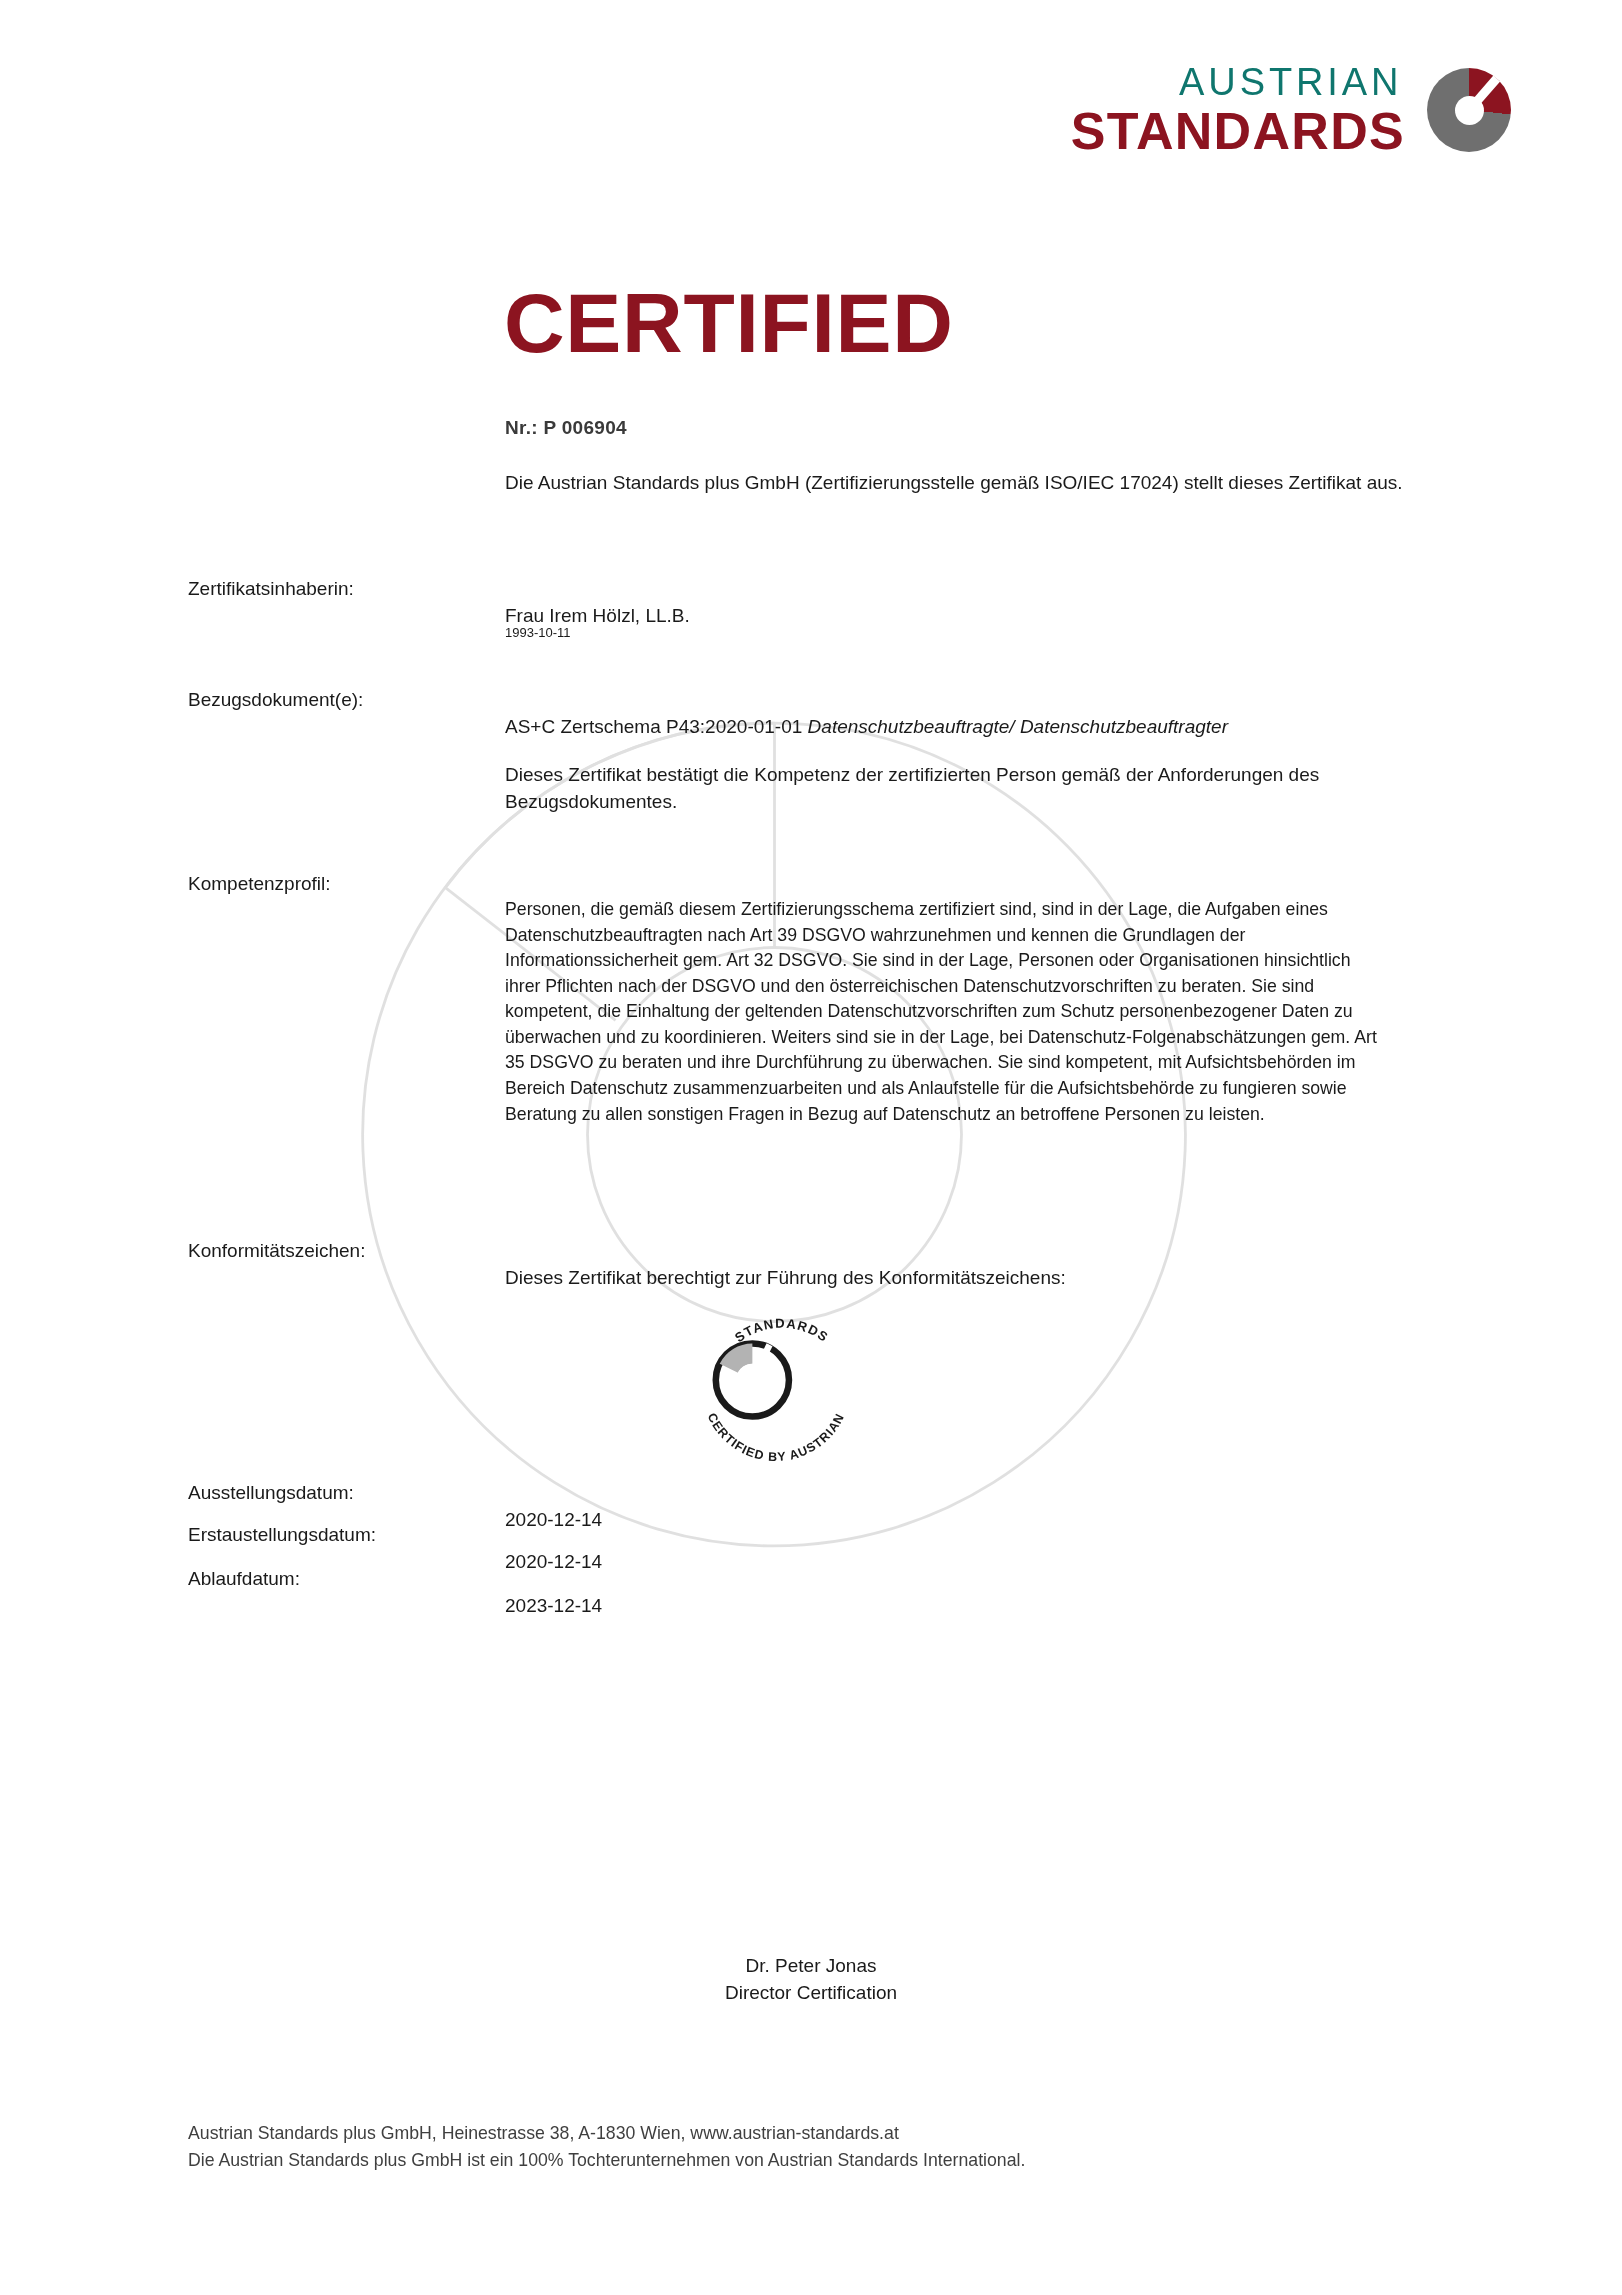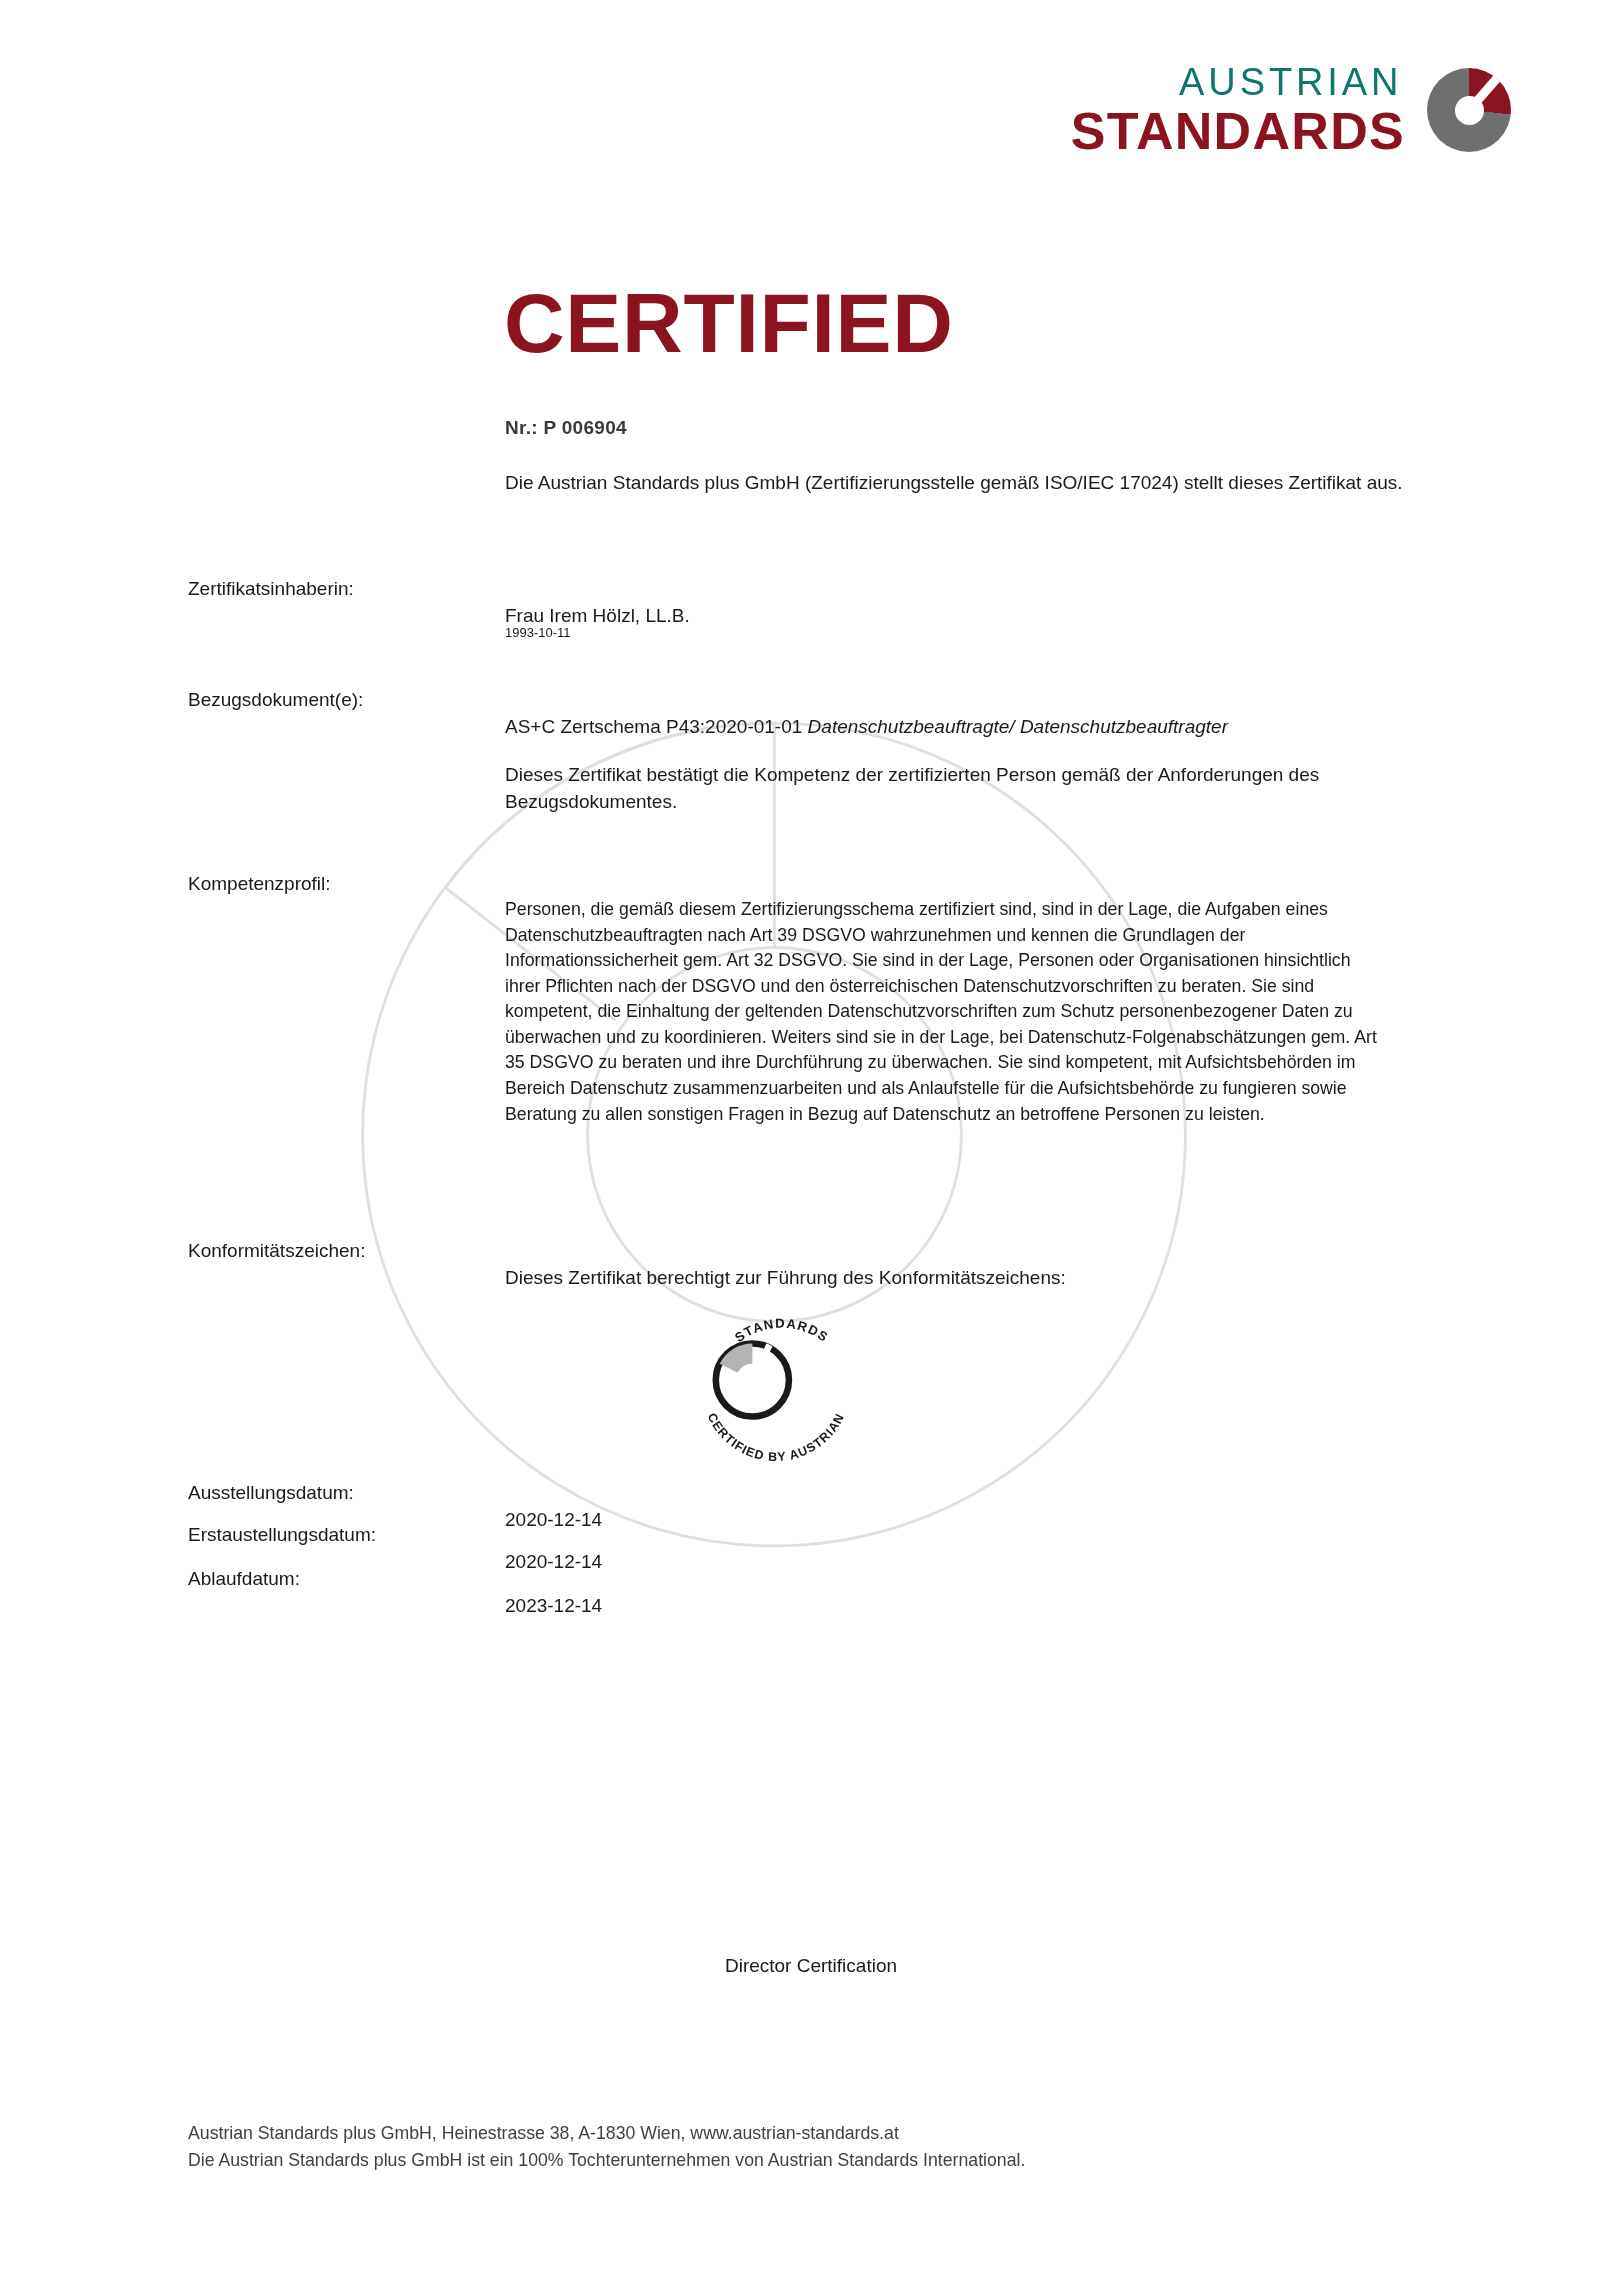--- a/index.html
+++ b/index.html
@@ -272,20 +272,21 @@
 <div class="row date-row" id="row-first">
   <div class="row-label">Erstaustellungsdatum:</div>
   <div class="row-value">2020-12-14</div>
 </div>
 <div class="row date-row" id="row-expiry">
   <div class="row-label">Ablaufdatum:</div>
   <div class="row-value">2023-12-14</div>
 </div>
 
 <div id="signature">
+  <div>Dr. Peter Jonas</div>
   <div>Director Certification</div>
 </div>
 
 <div id="footer">
   <div>Austrian Standards plus GmbH, Heinestrasse 38, A-1830 Wien, www.austrian-standards.at</div>
   <div>Die Austrian Standards plus GmbH ist ein 100% Tochterunternehmen von Austrian Standards International.</div>
 </div>
 
 
 </body></html>

